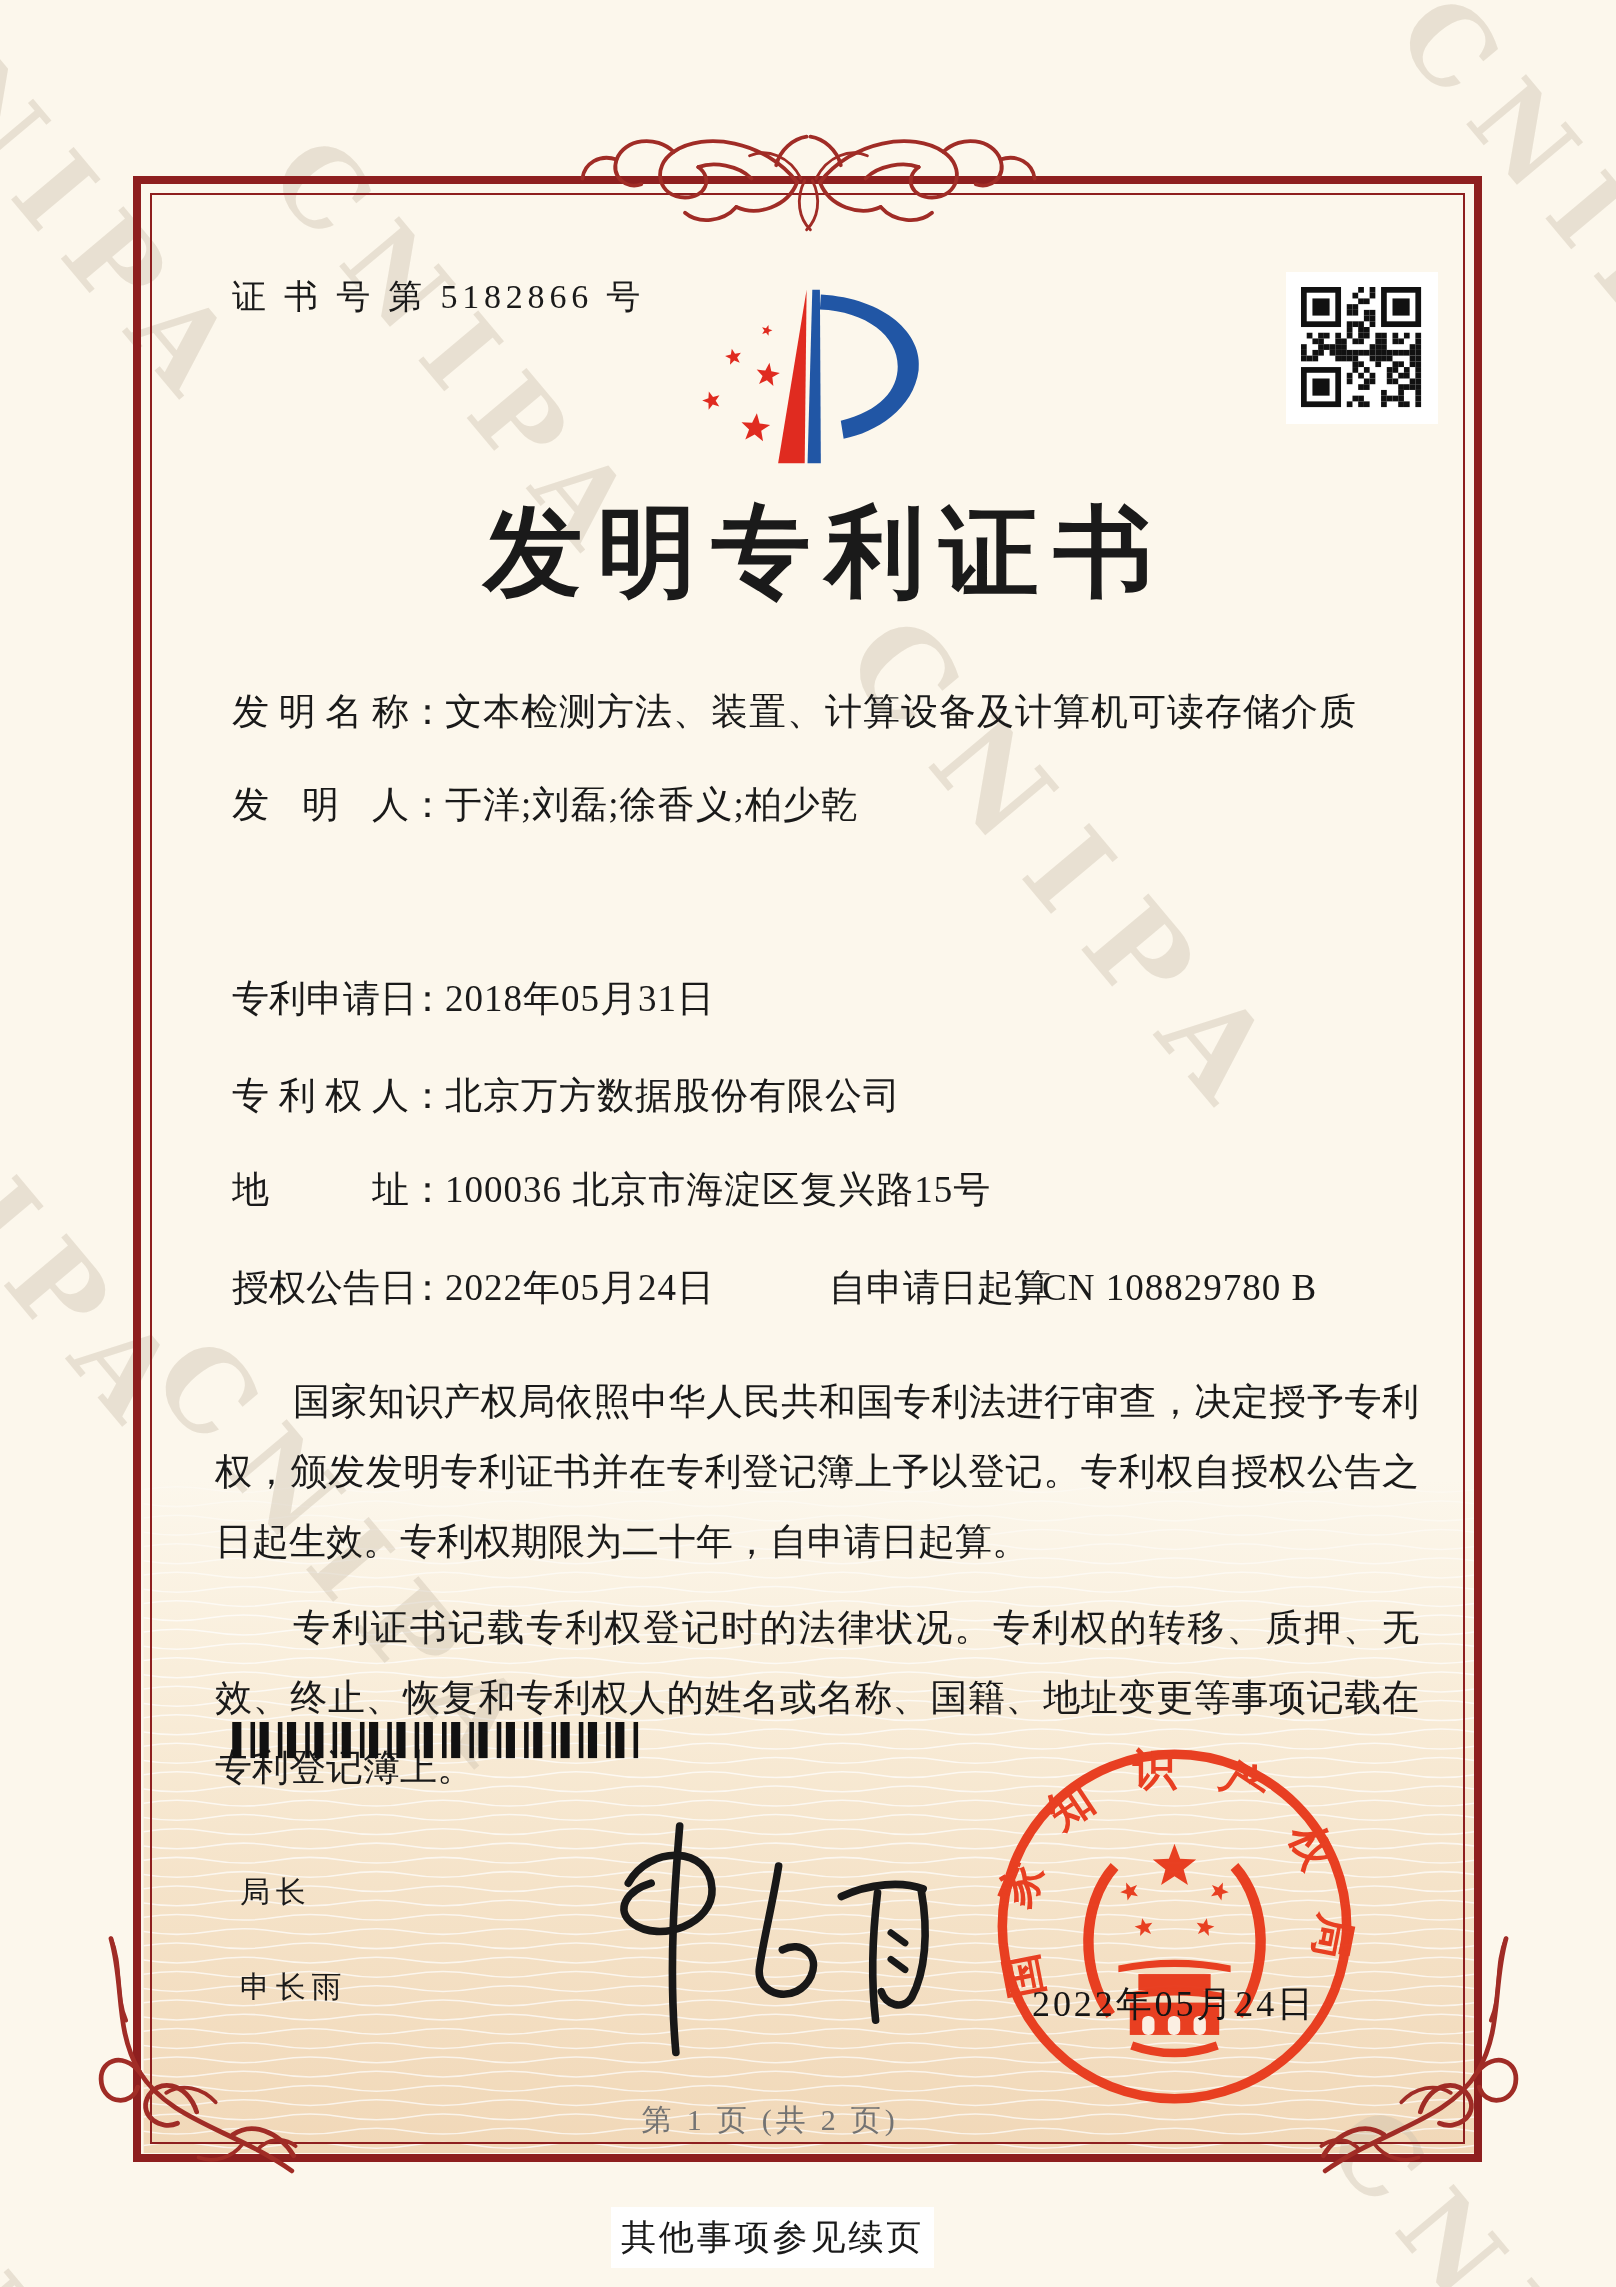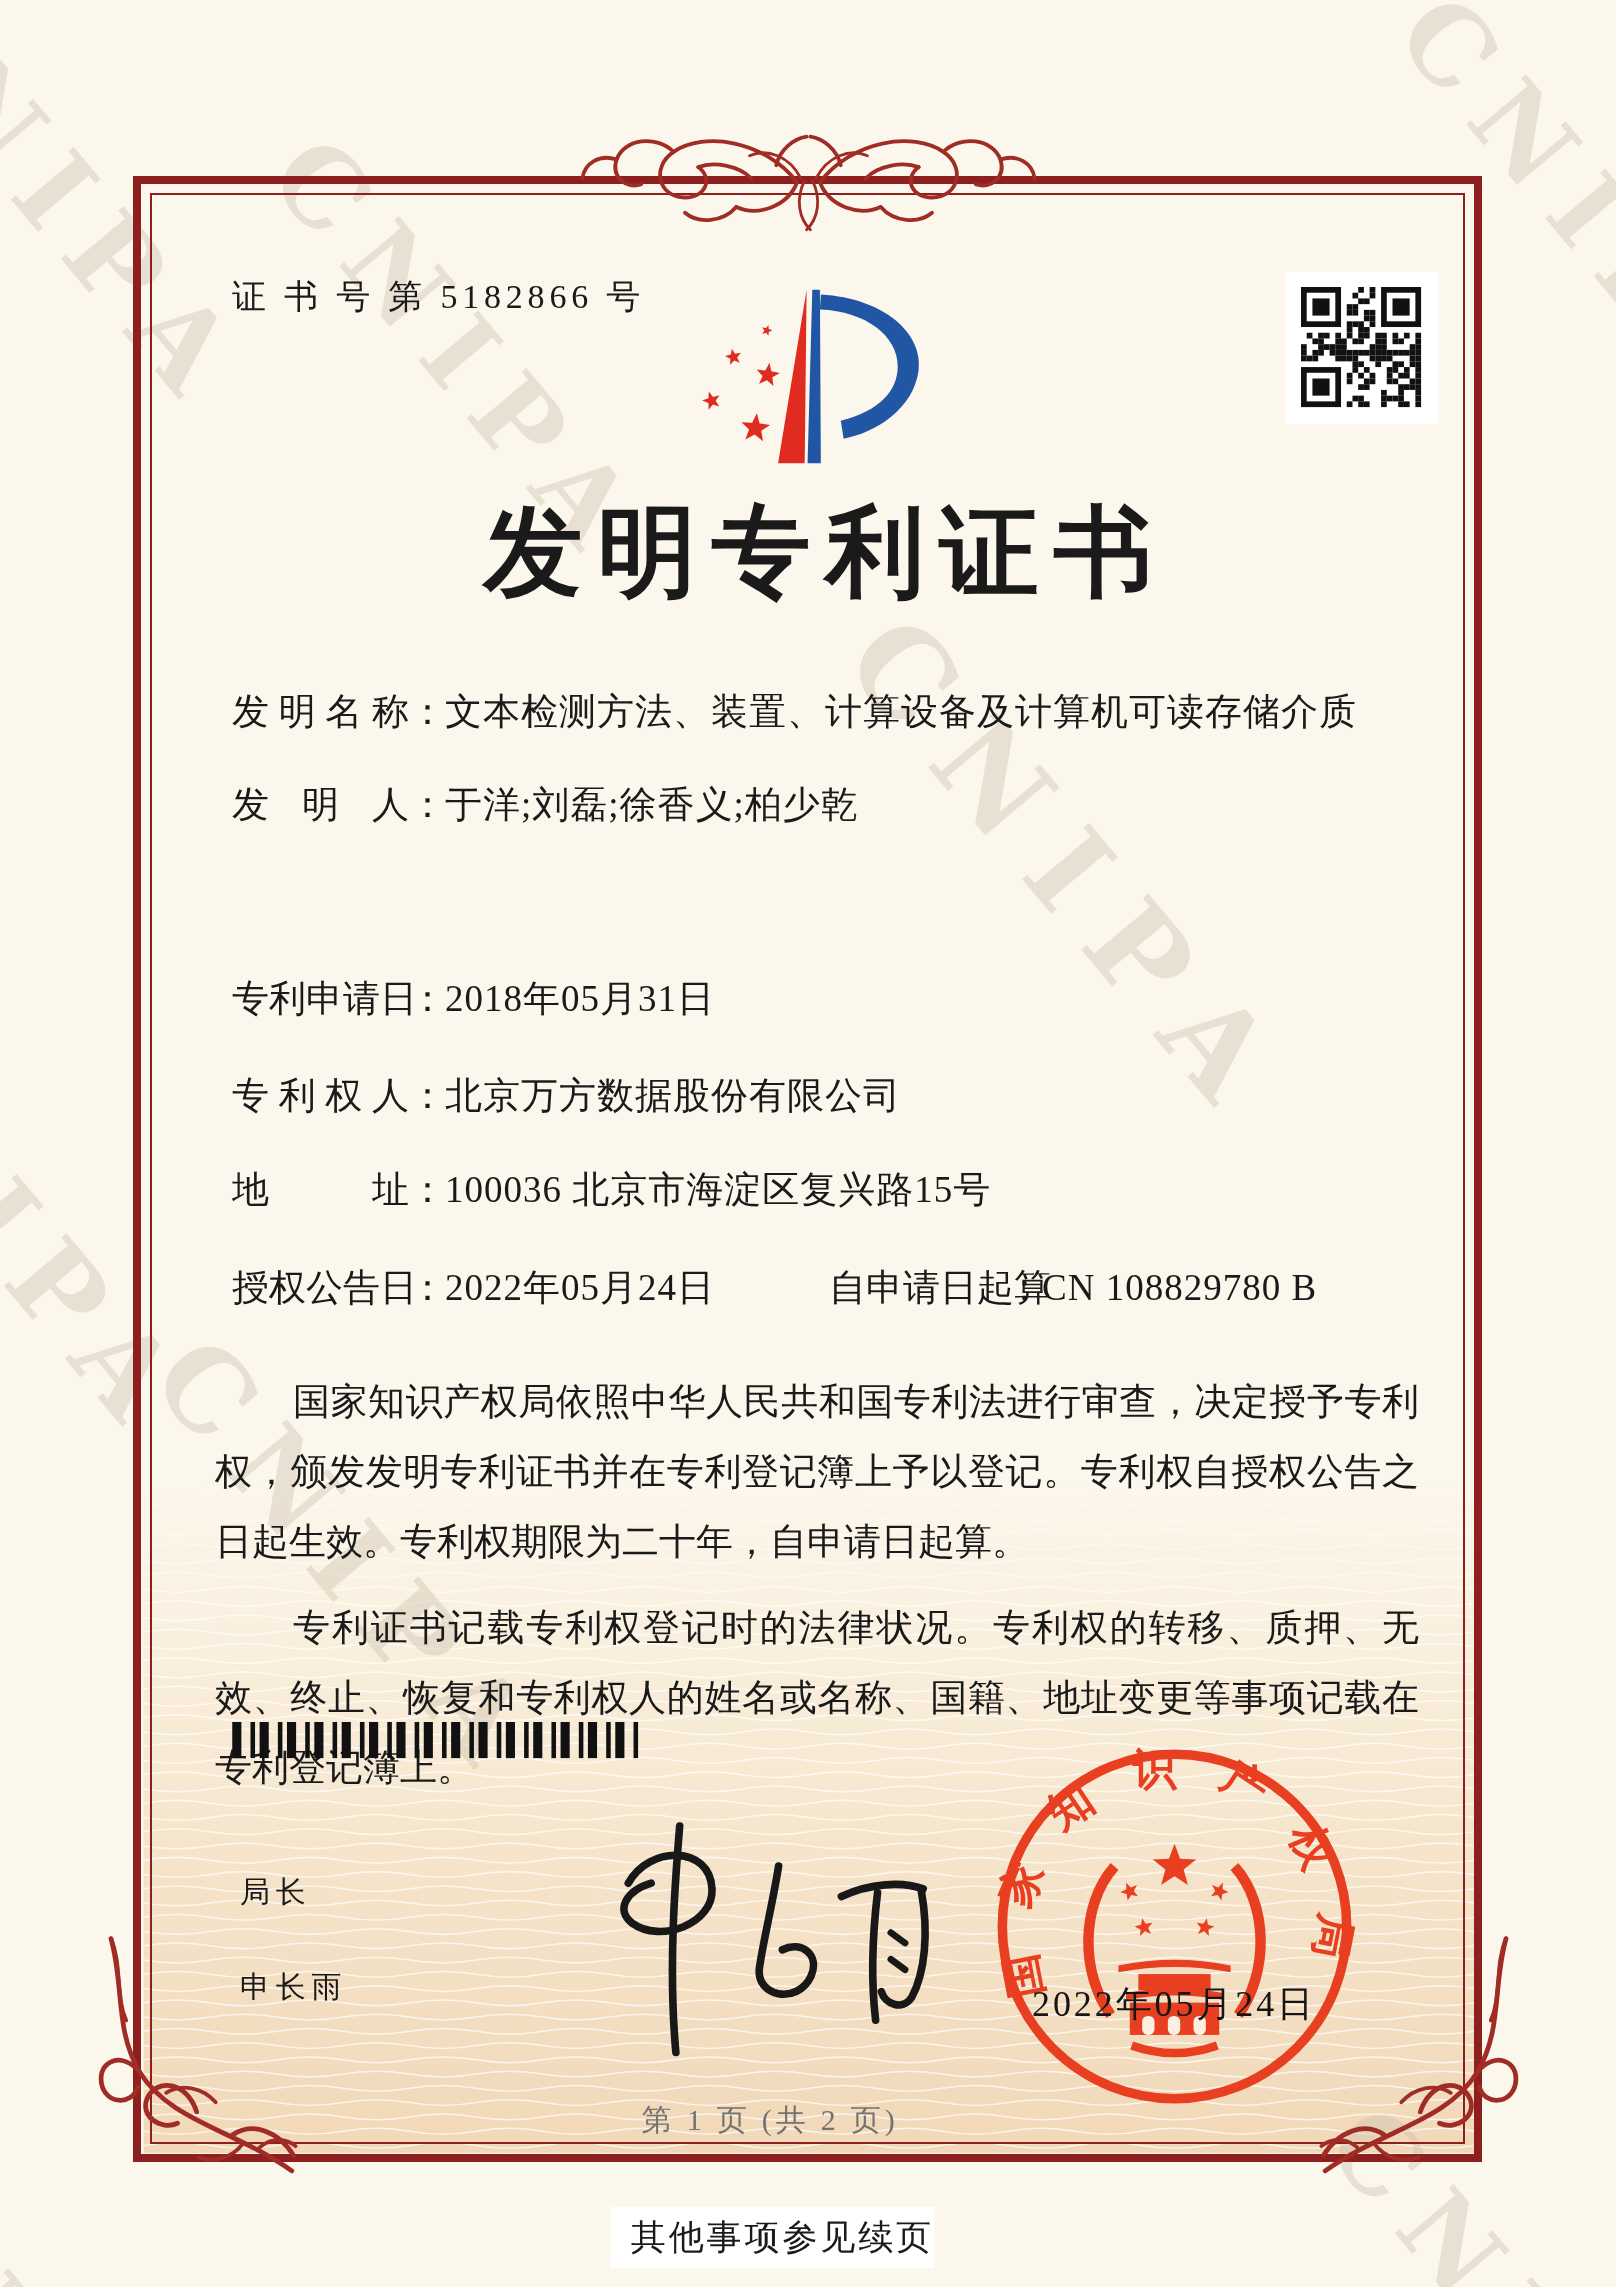--- a/index.html
+++ b/index.html
@@ -45,21 +45,21 @@
           font-size:30px;letter-spacing:5.7px;}
   .signature{position:absolute;left:537px;top:1807px;z-index:4;}
 
   .seal{position:absolute;left:989px;top:1741px;z-index:5;opacity:.96;}
   .seal-date{position:absolute;left:984px;top:1980px;width:380px;text-align:center;font-size:36px;
              letter-spacing:2.9px;color:#151515;z-index:6;}
 
   .page-num{position:absolute;left:133px;top:2100px;width:1274px;text-align:center;font-size:30px;
             color:#737373;letter-spacing:3.8px;z-index:4;}
   .note-box{position:absolute;left:611px;top:2207px;width:323px;height:61px;background:#ffffff;
-            text-align:right;line-height:61px;font-size:35px;letter-spacing:2.9px;z-index:4;}
+            text-align:center;line-height:61px;font-size:35px;letter-spacing:2.9px;z-index:4;}
 
   .ornament{position:absolute;z-index:4;}
 </style>
 </head>
 <body>
 
 <div class="page">
 
   <svg class="waves" width="1332" height="673" viewBox="0 0 1400 708">
       <defs>

